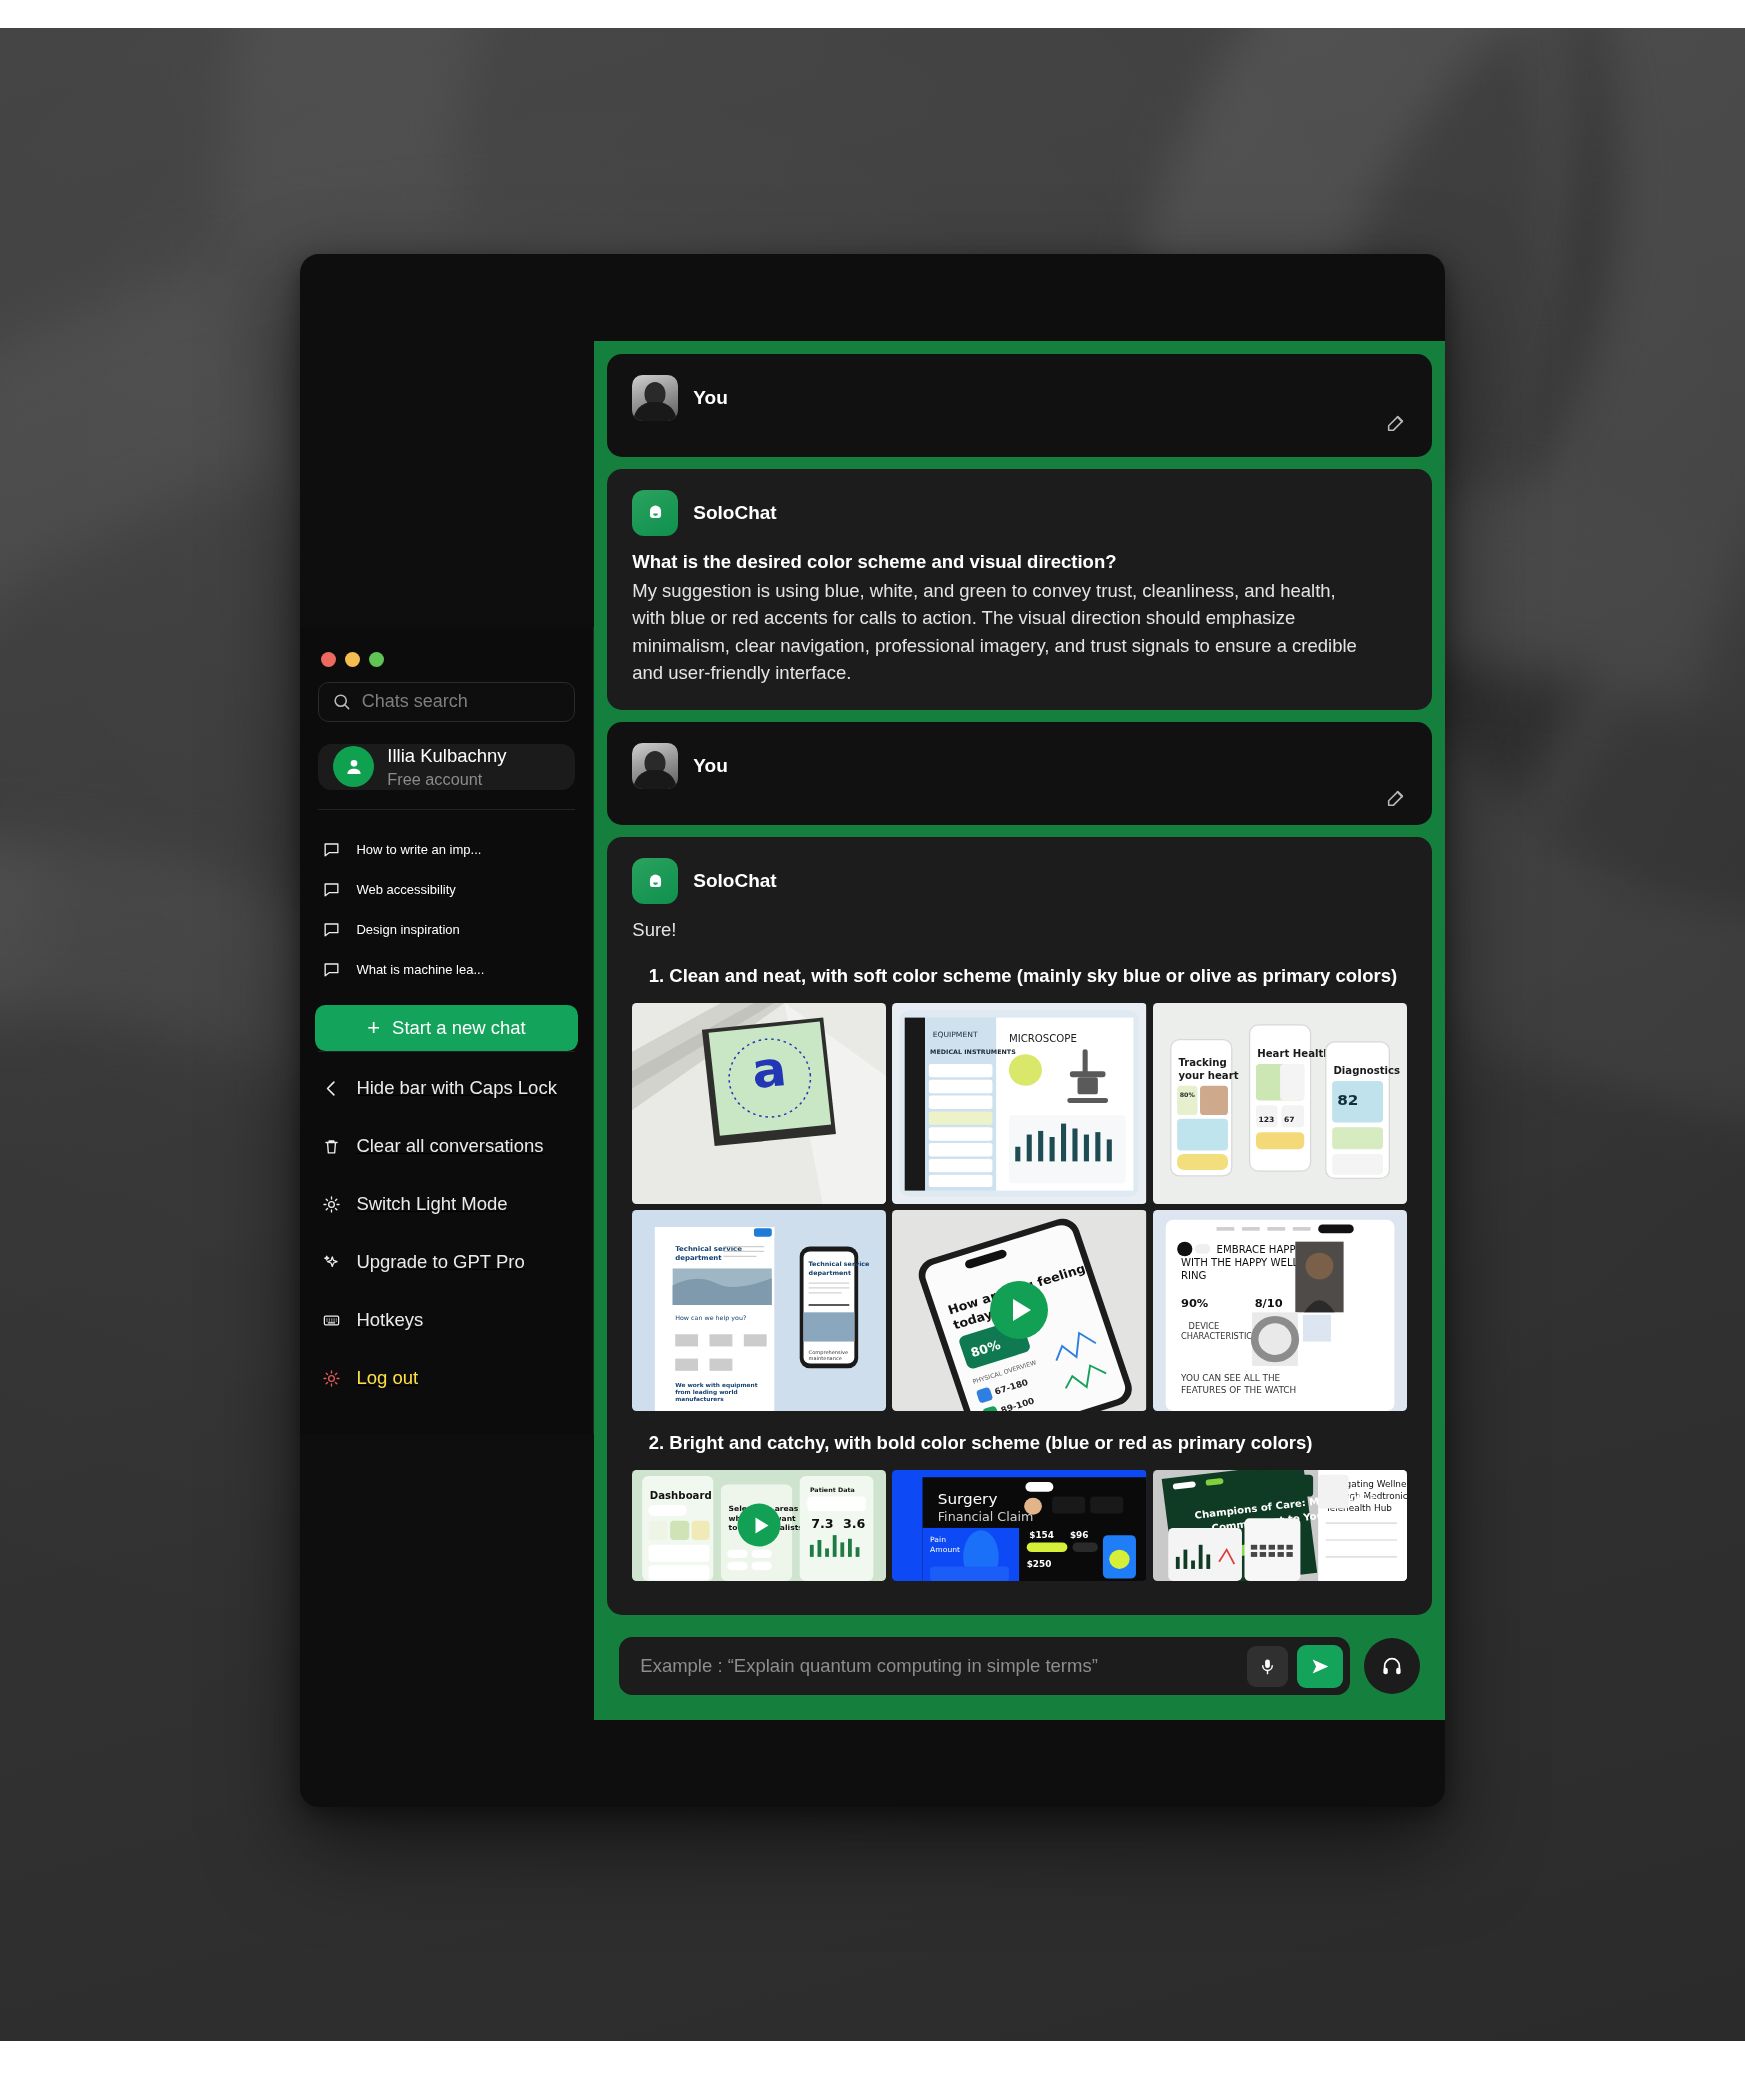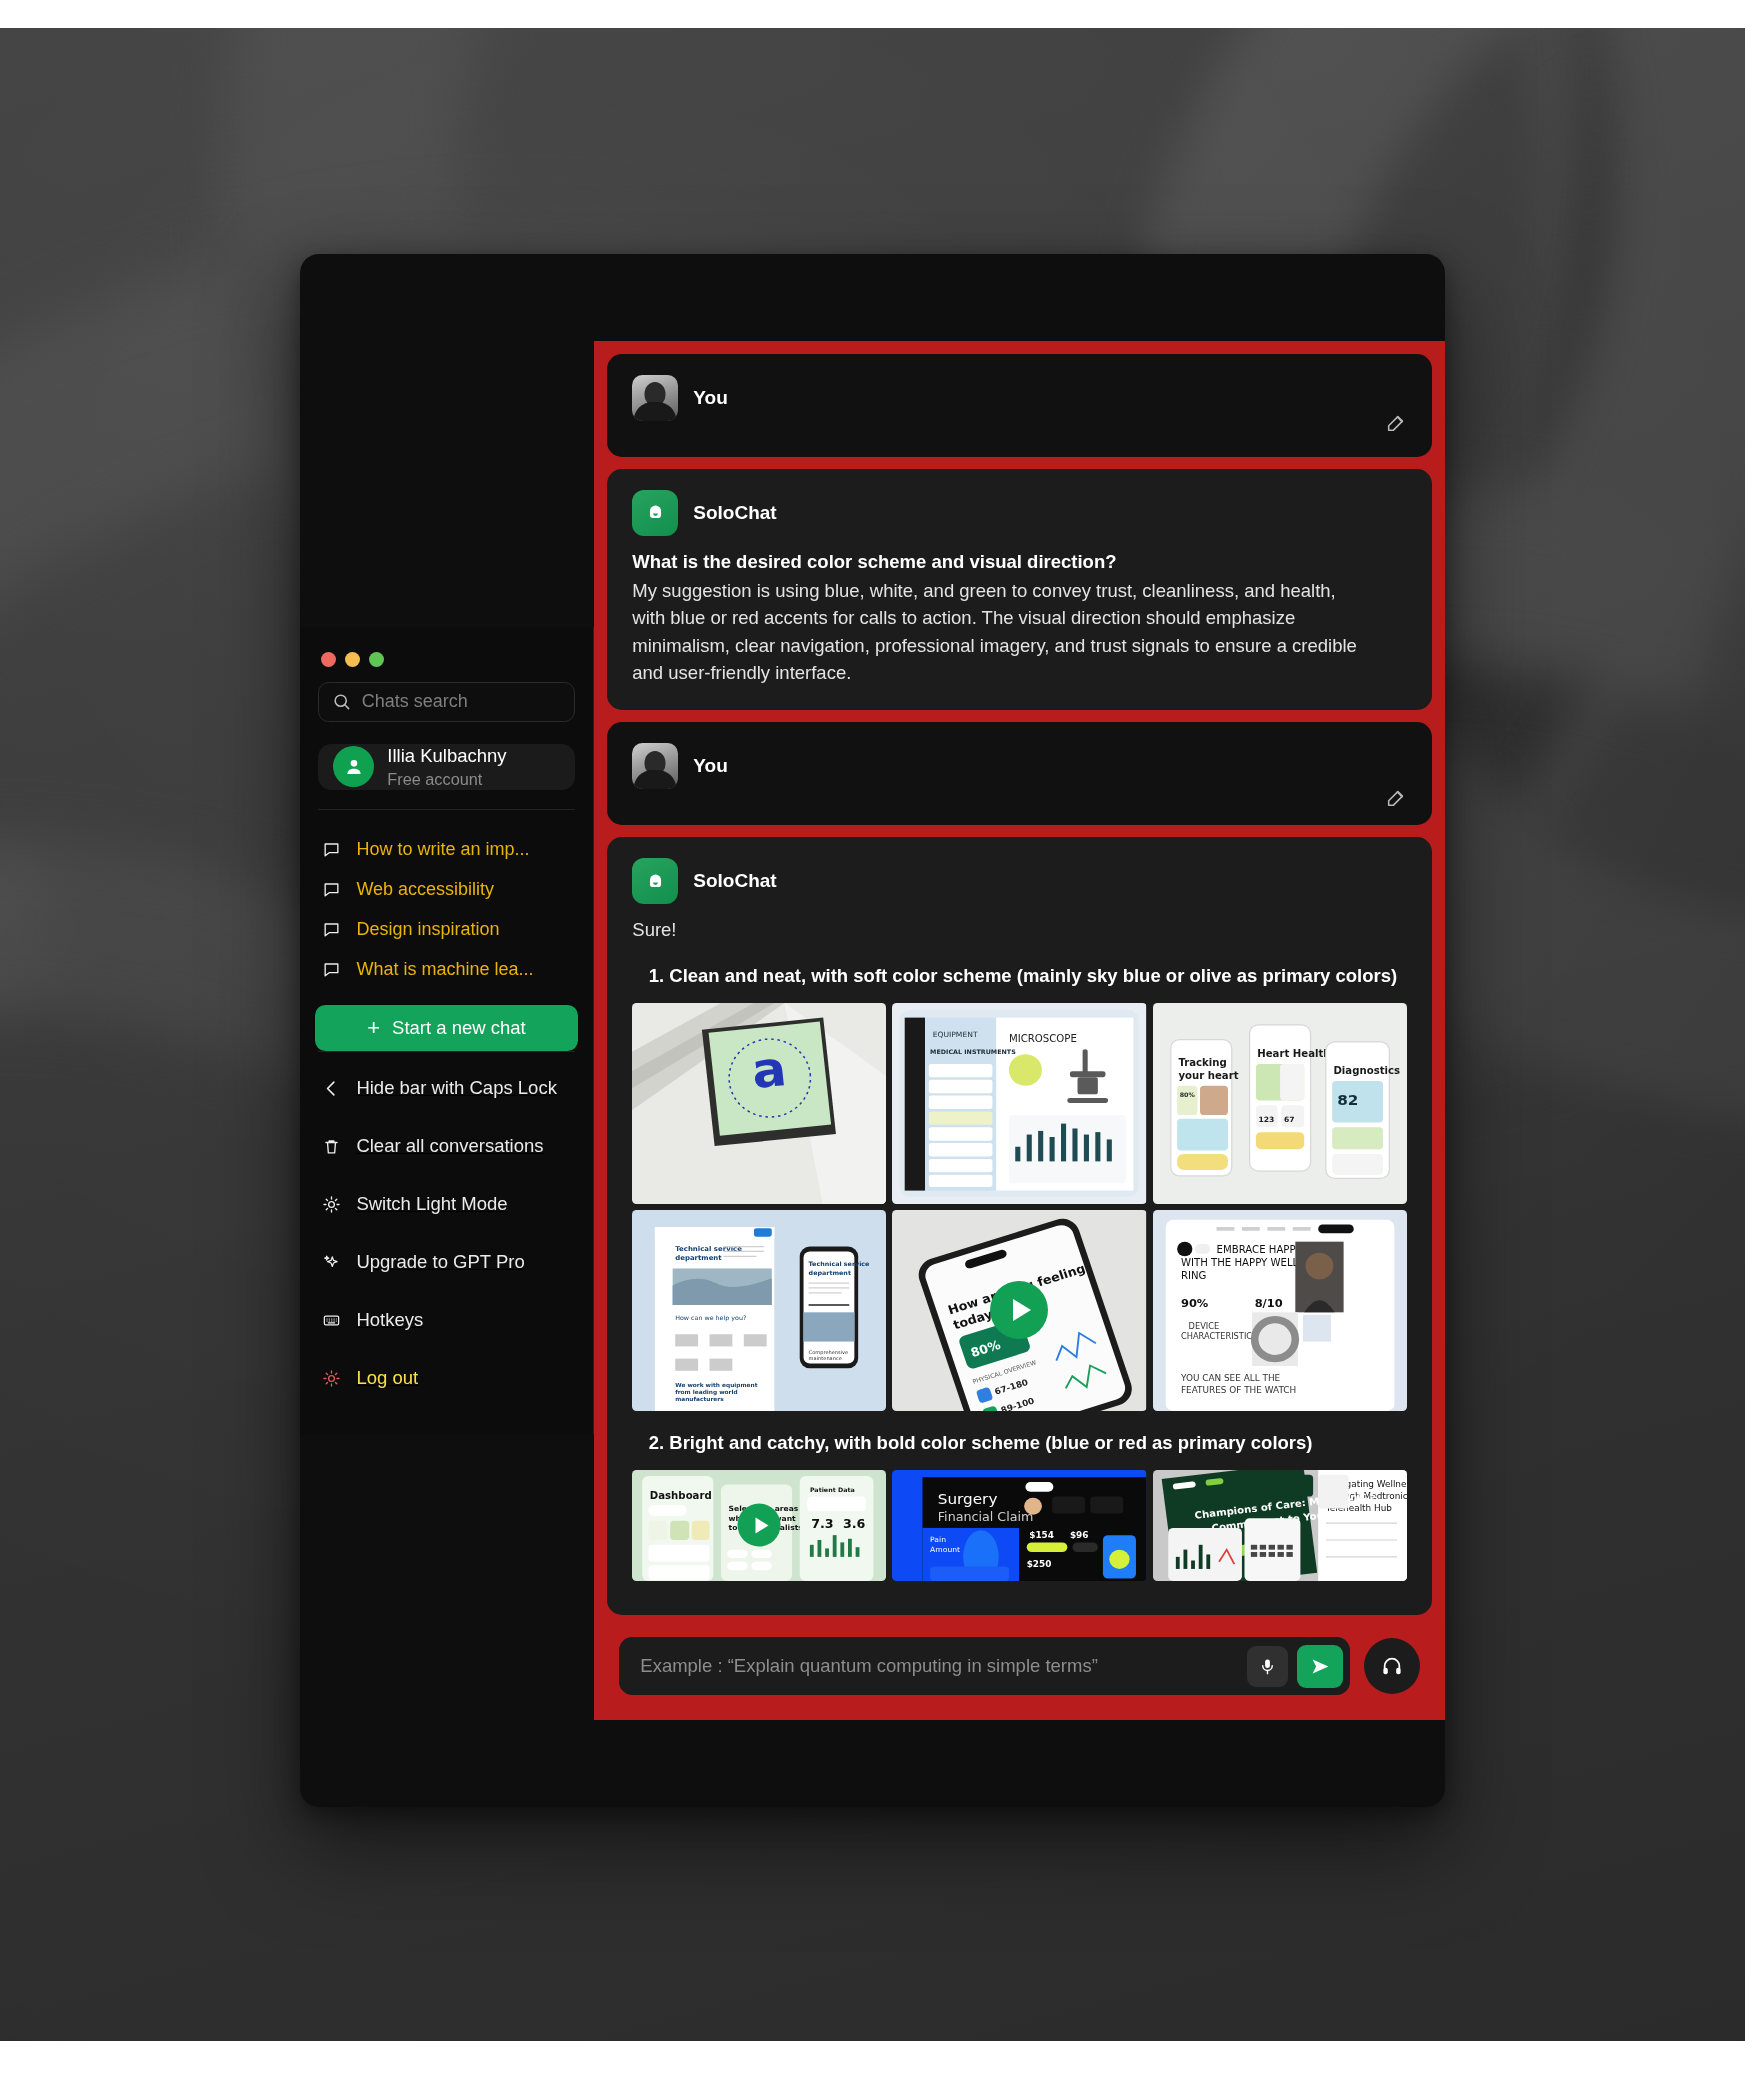--- a/index.html
+++ b/index.html
@@ -173,21 +173,21 @@
 
   .divider { height: 0.7px; background: #232323; margin: 19px 18px 0 18px; }
 
   .chat-list { padding: 19px 15px 0 15px; }
   .chat-item {
     display: flex; align-items: center; gap: 15px;
     height: 40px; padding: 0 7.4px;
     border-radius: 9px;
     cursor: pointer;
   }
-  .chat-item span.lbl { color: #eab308; font-size: 18px; white-space: nowrap; }
+  .chat-item span.lbl { color: #ffffff; font-size: 13px; white-space: nowrap; }
 
   .new-chat {
     margin: 16.3px 15px 0 15px;
     height: 46px;
     background: #14a35a;
     border-radius: 10.4px;
     display: flex; align-items: center; justify-content: center;
     gap: 12px;
     color: #ffffff;
     font-size: 18.5px;
@@ -210,21 +210,21 @@
   .menu-item .lbl { color: #ebebeb; font-size: 18.5px; }
   .menu-item.danger .lbl { color: #fde047; }
 
   .icn { width: 19px; height: 19px; flex-shrink: 0; display:block; }
 
   
   #main {
     flex: 1;
     display: flex;
     flex-direction: column;
-    background: #b91c1c;
+    background: #15803d;
     padding: 13.3px 13.3px 0 13.3px;
     min-width: 0;
   }
   #thread {
     flex: 1;
     overflow: hidden;
     display: flex;
     flex-direction: column;
     gap: 12px;
     position: relative;

